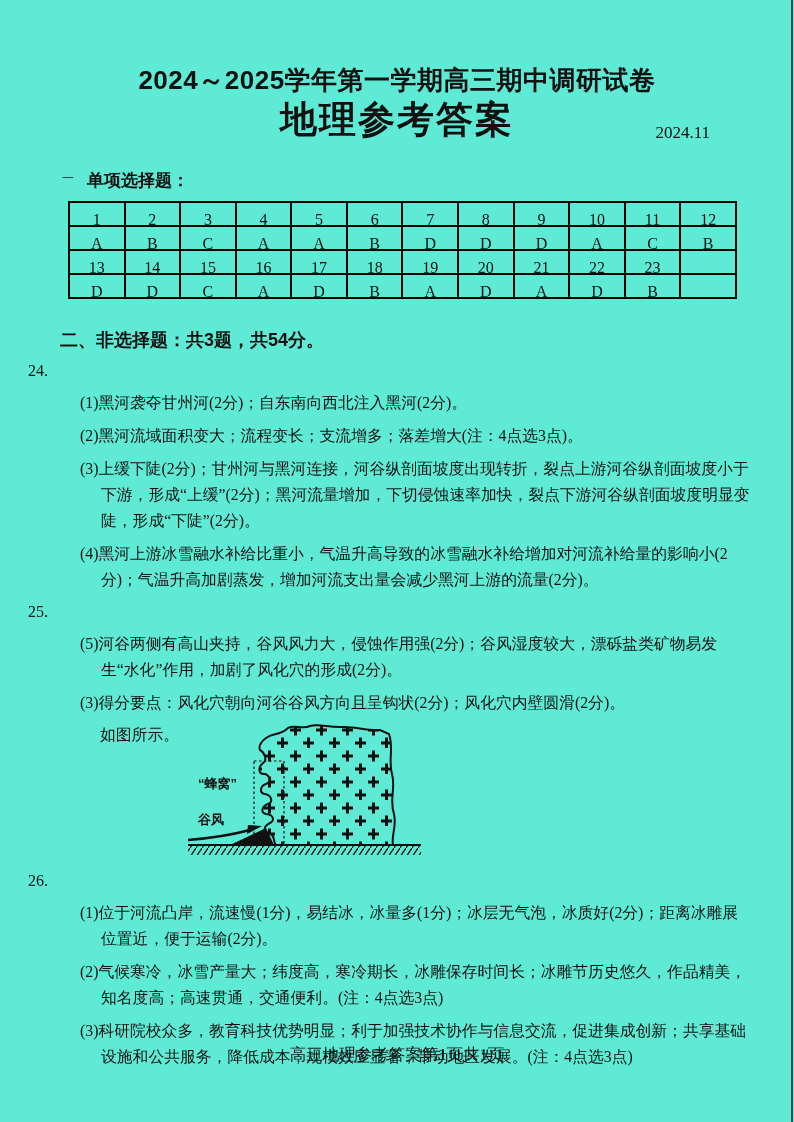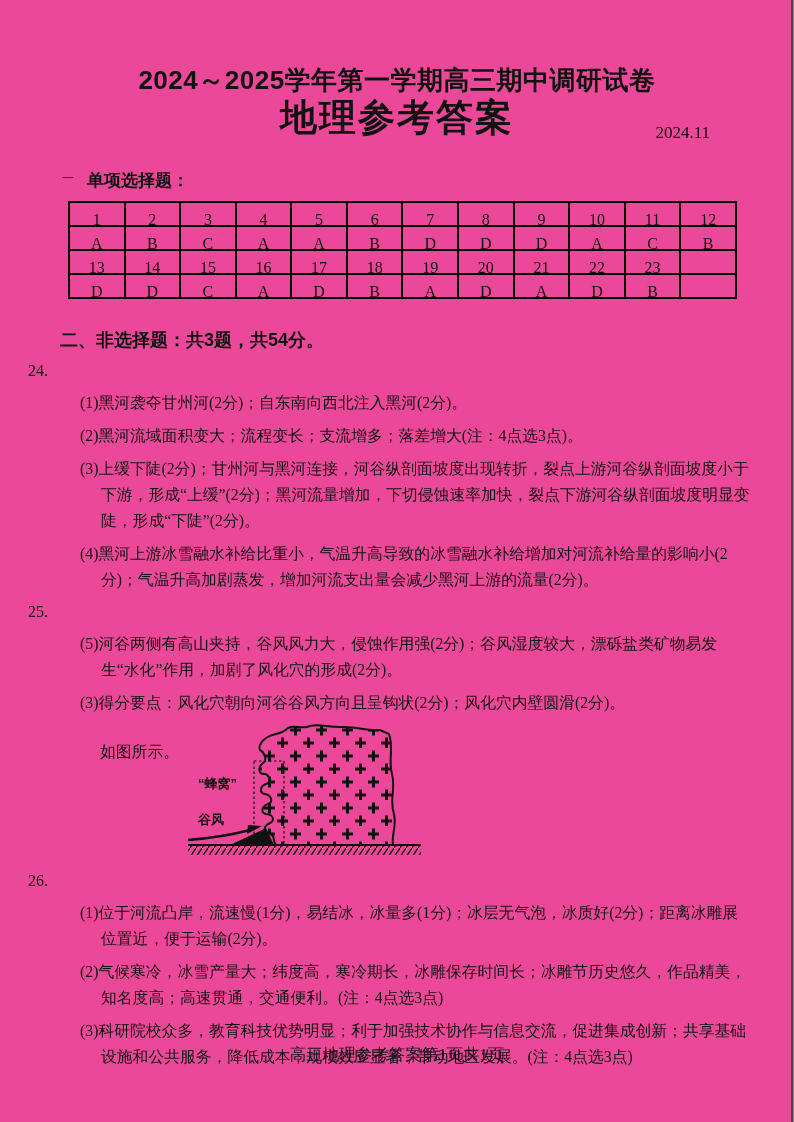--- a/index.html
+++ b/index.html
@@ -1,20 +1,20 @@
 <!DOCTYPE html>
 <html><head>
 <meta charset="utf-8">
 <style>
   html,body{margin:0;padding:0;background:#e8e8e8;}
   .page{
     position:relative;
     width:794px;height:1122px;
     margin:0 auto;
-    background:#ec4899;
+    background:#5eead4;
     font-family:"Liberation Serif", serif;
     color:#111;
     overflow:hidden;
   }
   .scan-edge{
     position:absolute;right:1px;top:0;width:2px;height:1122px;background:#4a4a4a;
   }
   .exam-title{
     padding-top:64px;
     text-align:center;
@@ -24,21 +24,21 @@
     letter-spacing:0.5px;
     line-height:32px;
   }
   .subject-row{
     position:relative;
     height:46px;
     margin-top:2px;
   }
   .subject-title{
     text-align:center;
-    font-family:Liberation Mono, monospace;
+    font-family:Liberation Serif, serif;
     font-weight:900;
     font-size:37px;
     line-height:44px;
     letter-spacing:2px;
   }
   .exam-date{
     position:absolute;
     right:84px;
     bottom:1px;
     font-size:17px;
@@ -94,21 +94,21 @@
     text-indent:-21px;
     font-size:15.8px;
     line-height:26px;
   }
   .figure-row{
     position:relative;
     height:140px;
     margin:6px 0 0 100px;
   }
   .figure-intro{
-    position:absolute;left:0;top:20px;font-size:15.8px;
+    position:absolute;left:0;top:3px;font-size:15.8px;
   }
   .rock-figure{position:absolute;left:84px;top:0;}
   .figure-label{
     font-family:"Liberation Sans", sans-serif;
     font-weight:bold;
     font-size:13px;
     fill:#111;
   }
   .page-footer{
     position:absolute;

